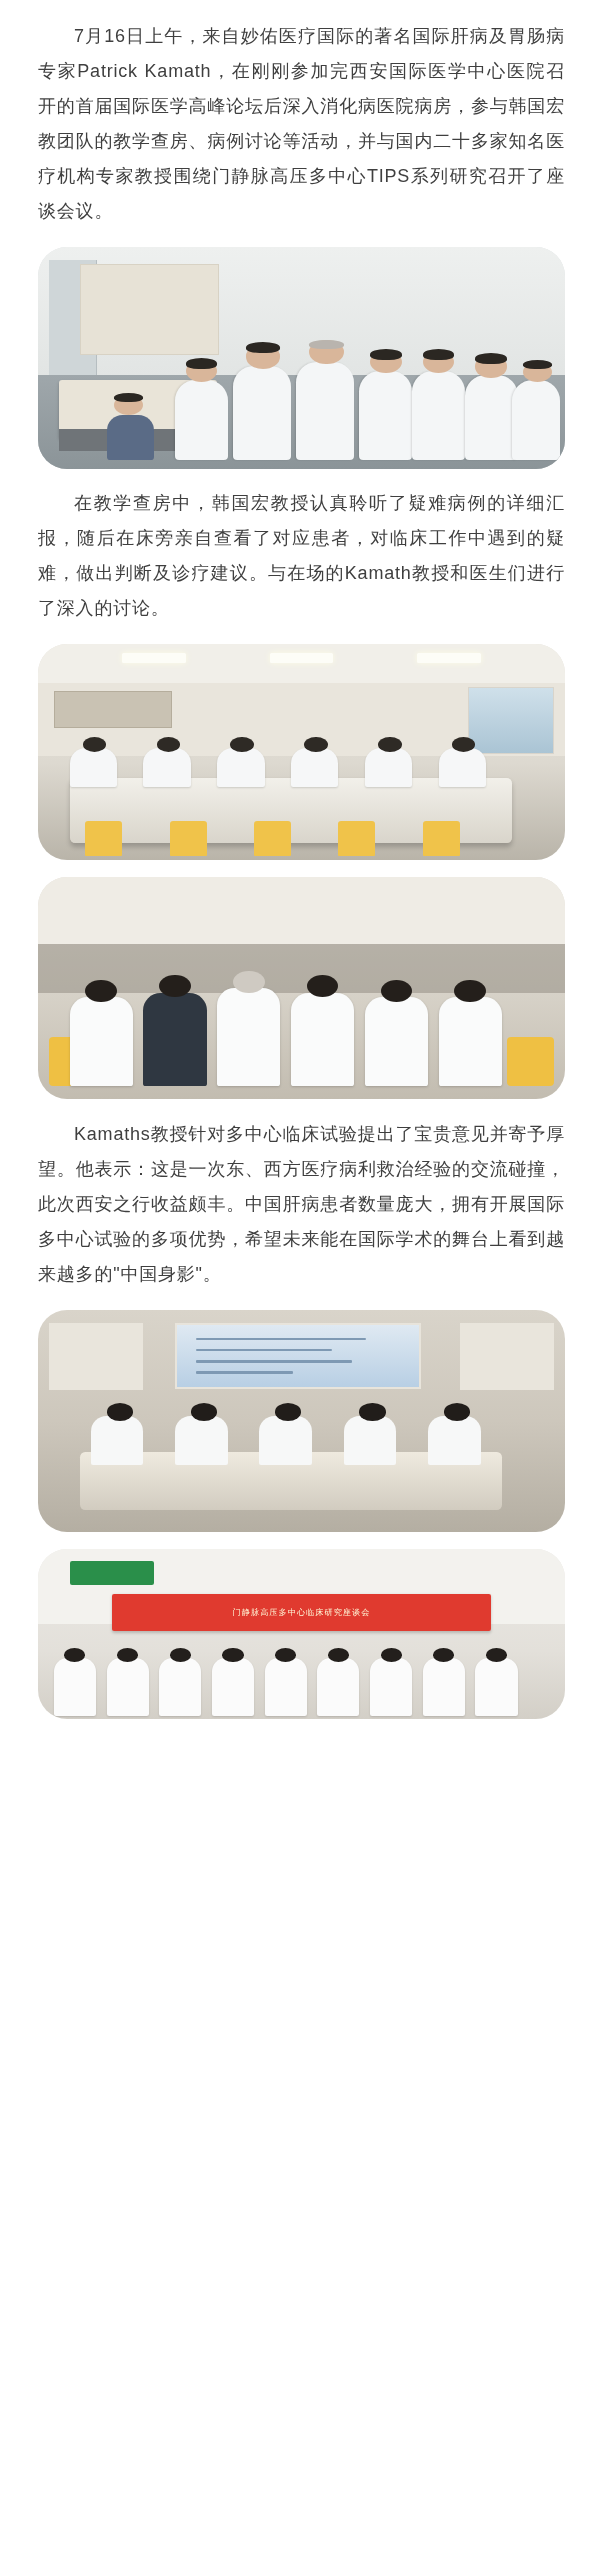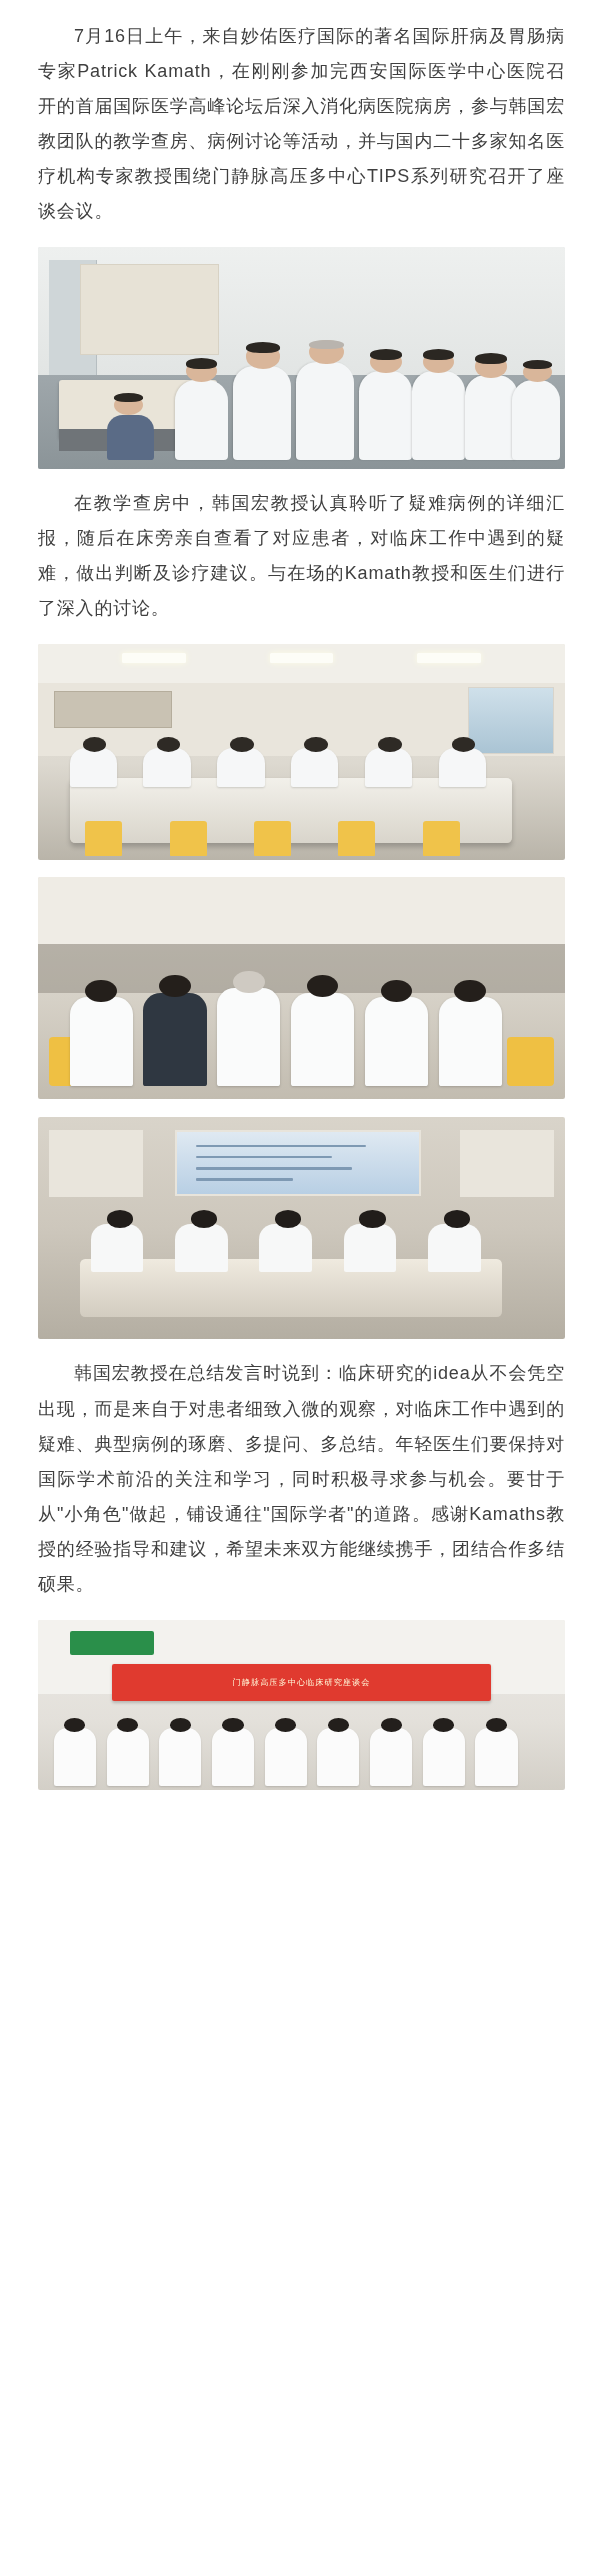--- a/index.html
+++ b/index.html
@@ -38,20 +38,21 @@
     width: 100%;
     border-radius: 2.1px;
     overflow: hidden;
     position: relative;
   }
   .photo {
     width: 100%;
     display: block;
     position: relative;
     overflow: hidden;
+    border-radius: 29px;
   }
 
   
   .p1 { height: 222px; background: linear-gradient(#dfe3e4 0%, #d3d8da 48%, #b9bfc2 100%); }
   .p1 .wall { position:absolute; left:0; top:0; width:100%; height:58%; background:linear-gradient(#eef0ef,#e2e5e4); }
   .p1 .wall-panel { position:absolute; left:8%; top:8%; width:26%; height:40%; background:#e7e2d6; border:1px solid #d8d2c4; }
   .p1 .door { position:absolute; left:2%; top:6%; width:9%; height:62%; background:#cfd6d8; border-right:1.5px solid #b6bec1; }
   .p1 .floor { position:absolute; left:0; bottom:0; width:100%; height:42%; background:linear-gradient(#9fa7ab,#8b9498); }
   .p1 .bed { position:absolute; left:4%; bottom:14%; width:30%; height:26%; background:#e9e4d8; border-radius:3.1px; box-shadow:0 2.1px 3.1px rgba(0,0,0,.25); }
   .p1 .bedframe { position:absolute; left:4%; bottom:8%; width:30%; height:10%; background:#6f7478; }
@@ -206,20 +207,21 @@
         <div class="phead" style="left:51%; bottom:46%; width:6%; height:10%;"></div>
 
         <div class="person" style="left:62%; width:12%; height:40%;"></div>
         <div class="phead" style="left:65%; bottom:44%; width:6%; height:10%;"></div>
 
         <div class="person" style="left:76%; width:12%; height:40%;"></div>
         <div class="phead" style="left:79%; bottom:44%; width:6%; height:10%;"></div>
       </div>
     </div>
 
+    <p class="para">Kamaths教授针对多中心临床试验提出了宝贵意见并寄予厚望。他表示：这是一次东、西方医疗病利救治经验的交流碰撞，此次西安之行收益颇丰。中国肝病患者数量庞大，拥有开展国际多中心试验的多项优势，希望未来能在国际学术的舞台上看到越来越多的"中国身影"。</p>
 
     <div class="figure">
       <div class="photo p4">
         <div class="side" style="left:2%;"></div>
         <div class="side" style="right:2%;"></div>
         <div class="screen">
           <div class="scr-line" style="left:8%; top:20%; width:70%;"></div>
           <div class="scr-line" style="left:8%; top:38%; width:56%;"></div>
           <div class="scr-line" style="left:8%; top:56%; width:64%;"></div>
           <div class="scr-line" style="left:8%; top:74%; width:40%;"></div>
@@ -232,21 +234,20 @@
         <div class="phead" style="left:29%; bottom:50%; width:5%; height:8%;"></div>
         <div class="person" style="left:42%; bottom:30%; width:10%; height:22%;"></div>
         <div class="phead" style="left:45%; bottom:50%; width:5%; height:8%;"></div>
         <div class="person" style="left:58%; bottom:30%; width:10%; height:22%;"></div>
         <div class="phead" style="left:61%; bottom:50%; width:5%; height:8%;"></div>
         <div class="person" style="left:74%; bottom:30%; width:10%; height:22%;"></div>
         <div class="phead" style="left:77%; bottom:50%; width:5%; height:8%;"></div>
       </div>
     </div>
 
-    <p class="para">韩国宏教授在总结发言时说到：临床研究的idea从不会凭空出现，而是来自于对患者细致入微的观察，对临床工作中遇到的疑难、典型病例的琢磨、多提问、多总结。年轻医生们要保持对国际学术前沿的关注和学习，同时积极寻求参与机会。要甘于从"小角色"做起，铺设通往"国际学者"的道路。感谢Kamaths教授的经验指导和建议，希望未来双方能继续携手，团结合作多结硕果。</p>
 
     <div class="figure">
       <div class="photo p5">
         <div class="wall"></div>
         <div class="logo"></div>
         <div class="banner">
           <div class="banner-txt">门静脉高压多中心临床研究座谈会</div>
         </div>
 
         <div class="person" style="left:3%; width:8%; height:34%;"></div>

